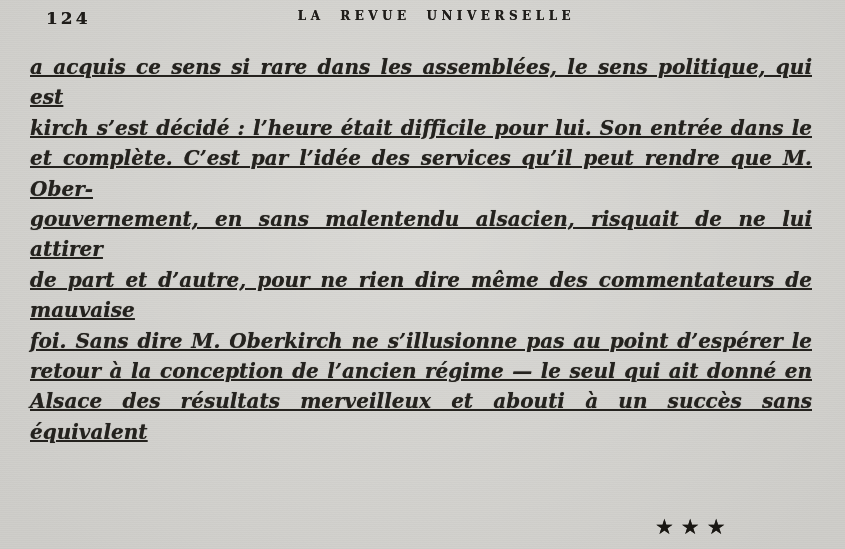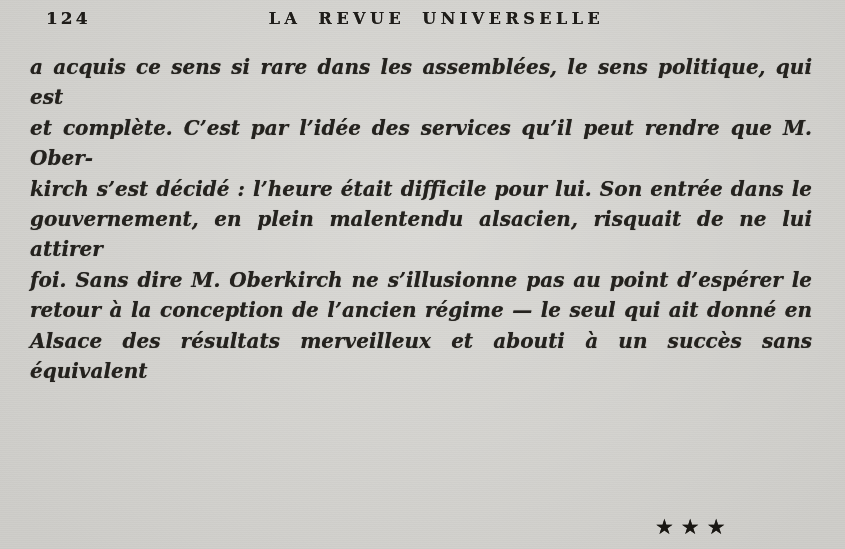--- a/index.html
+++ b/index.html
@@ -27,21 +27,21 @@
     letter-spacing: 3px;
     color: #1f1d1a;
     text-shadow: 0 0 0.6px rgba(30,28,24,0.8);
   }
   .journal-title {
     position: absolute;
     left: 0;
     right: 0;
     top: 9px;
     text-align: center;
-    font-size: 16px;
+    font-size: 12px;
     font-weight: bold;
     letter-spacing: 4.5px;
     word-spacing: 7px;
     color: #1f1d1a;
     text-shadow: 0 0 0.6px rgba(30,28,24,0.8);
     white-space: nowrap;
     margin-left: 28px;
   }
   .body-text {
     position: absolute;
@@ -52,20 +52,21 @@
     font-weight: bold;
     font-size: 20px;
     line-height: 30.4px;
     color: #24221e;
     text-shadow: 0 0 0.7px rgba(34,32,28,0.65);
   }
   .line {
     text-align: justify;
     text-align-last: justify;
     white-space: normal;
+    text-decoration: underline;
   }
   .stars {
     position: absolute;
     left: 655px;
     top: 515px;
     font-size: 21px;
     letter-spacing: 7px;
     color: #191713;
     text-shadow: 0 0 0.6px rgba(25,23,19,0.8);
   }
@@ -74,23 +75,24 @@
 <body>
 
 <div class="page">
 
   <div class="page-number">124</div>
 
   <div class="journal-title">LA REVUE UNIVERSELLE</div>
 
   <div class="body-text">
     <div class="line">a acquis ce sens si rare dans les assemblées, le sens politique, qui est</div>
+    <div class="line">kirch s’est décidé : l’heure était difficile pour lui. Son entrée dans le</div>
     <div class="line">et complète. C’est par l’idée des services qu’il peut rendre que M. Ober-</div>
-    <div class="line">kirch s’est décidé : l’heure était difficile pour lui. Son entrée dans le</div>
-    <div class="line">gouvernement, en plein malentendu alsacien, risquait de ne lui attirer</div>
+    <div class="line">gouvernement, en sans malentendu alsacien, risquait de ne lui attirer</div>
+    <div class="line">de part et d’autre, pour ne rien dire même des commentateurs de mauvaise</div>
     <div class="line">foi. Sans dire M. Oberkirch ne s’illusionne pas au point d’espérer le</div>
     <div class="line">retour à la conception de l’ancien régime — le seul qui ait donné en</div>
     <div class="line">Alsace des résultats merveilleux et abouti à un succès sans équivalent</div>
 
   </div>
 
   <div class="stars">★★★</div>
 
 </div>
 

